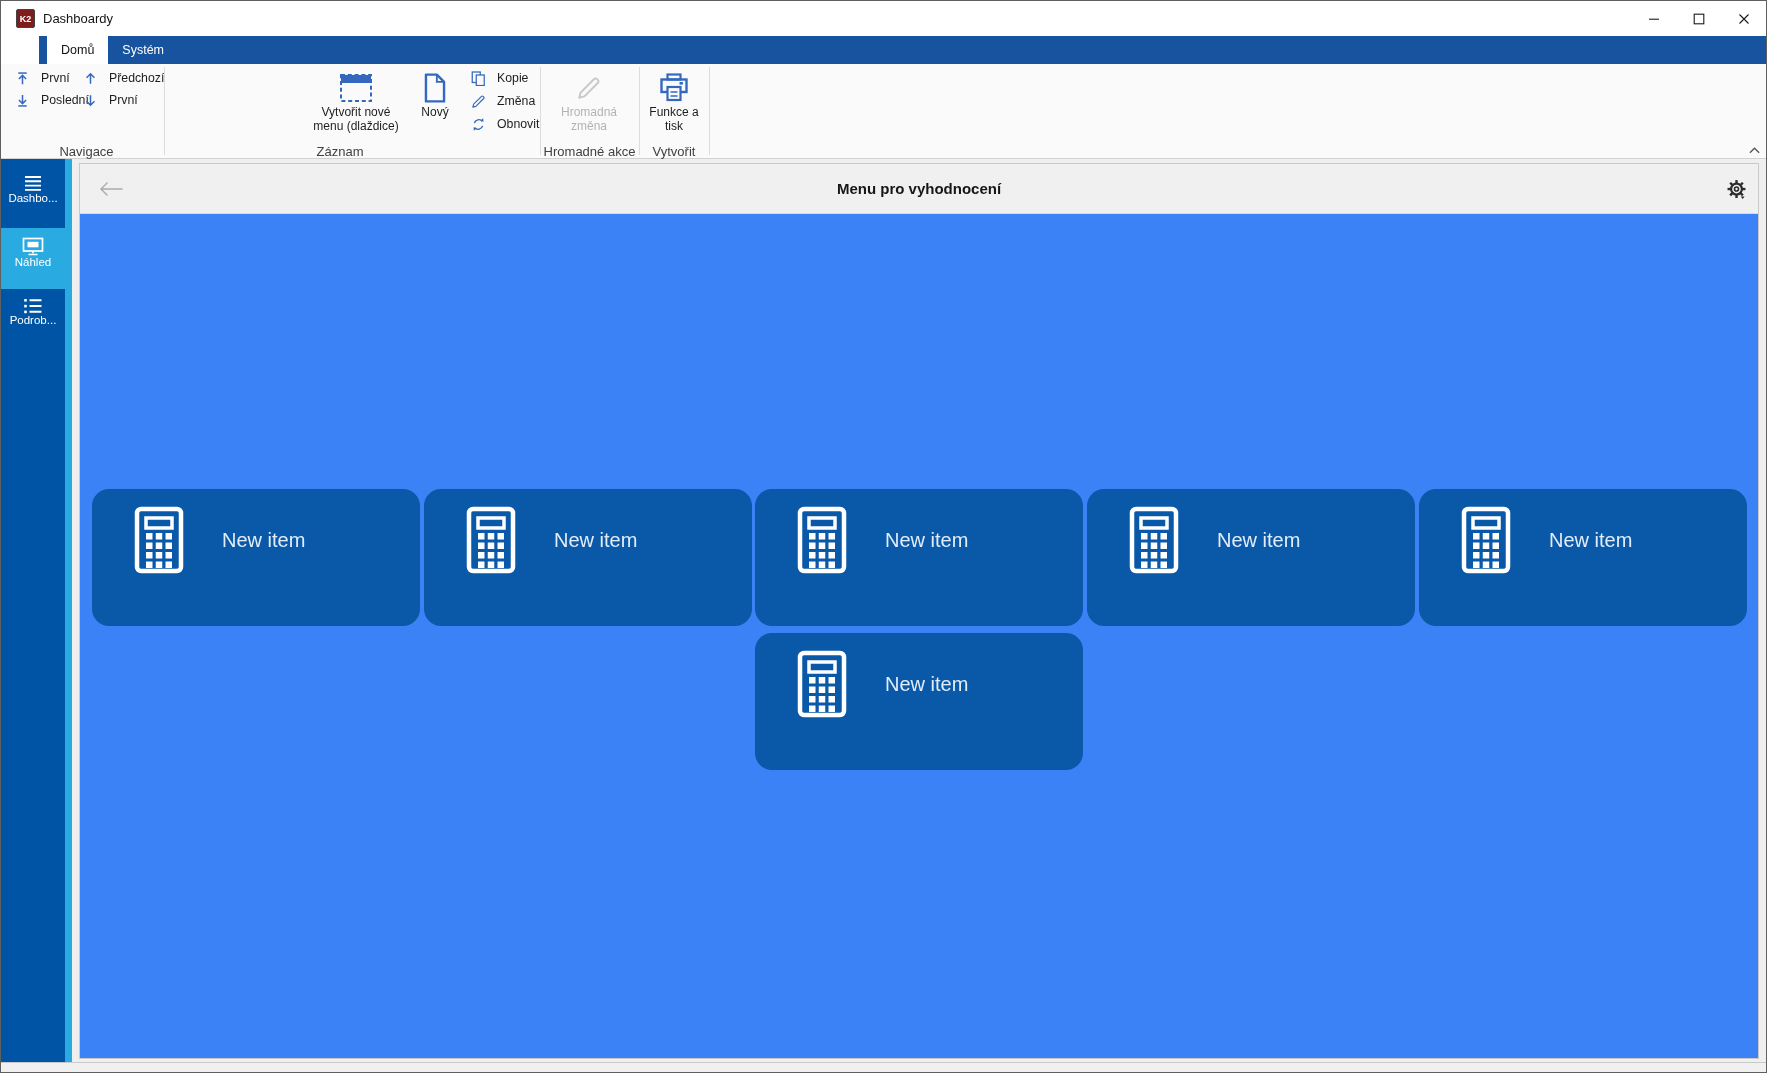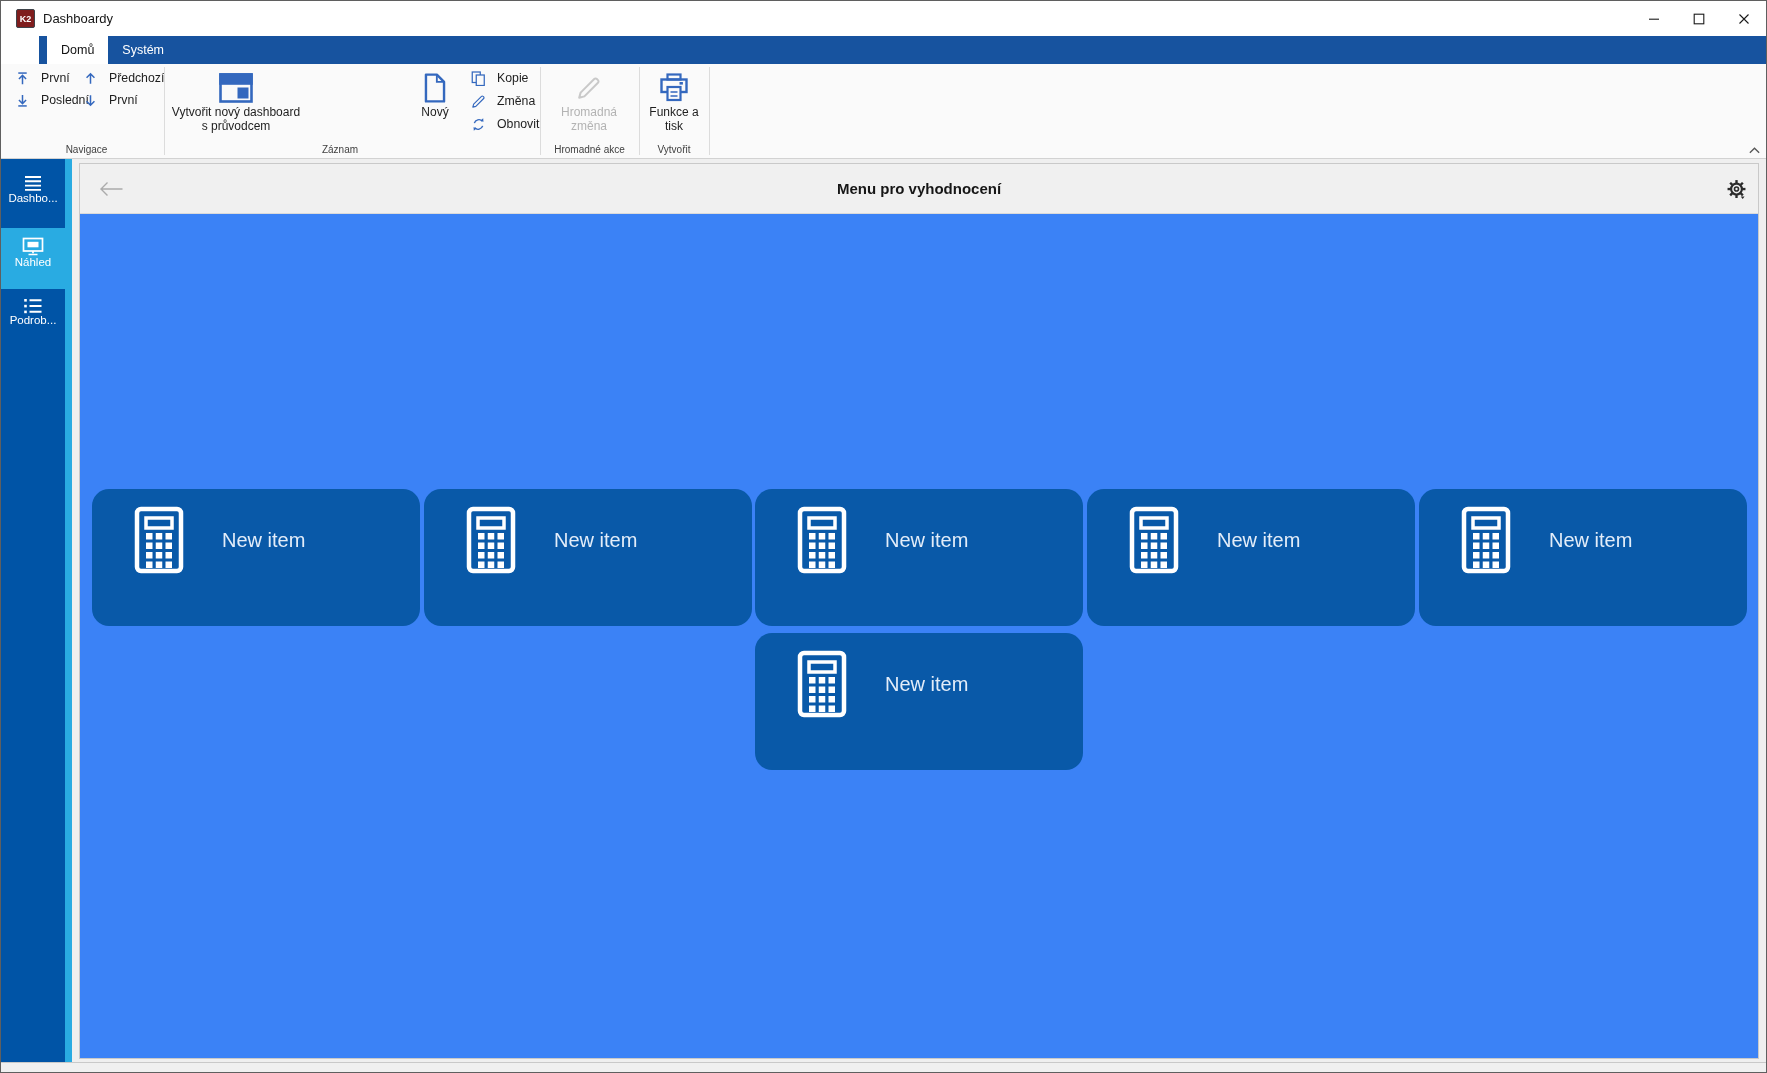--- a/index.html
+++ b/index.html
@@ -25,21 +25,21 @@
   
   .tabbar{ position:absolute; left:0; top:35px; width:100%; height:28px; background:#17539f;
     display:flex; padding-left:8px;margin-left:38px; }
   .tab{ height:28px; display:flex; align-items:center; justify-content:center;
     padding:0 14px; color:#fff; font-size:12.5px; min-width:50px; }
   .tab.active{ background:#fff; color:#111; }
   
   .ribbon{ position:absolute; left:0; top:63px; width:100%; height:95px; background:#fafafa;
     border-bottom:1px solid #d2d2d2; }
   .rsep{ position:absolute; top:3px; height:88px; width:1px; background:#dcdcdc; }
-  .rcap{ position:absolute; top:80px; height:14px; font-size:10px; color:#414141; text-align:center; }
+  .rcap{ position:absolute; top:80px; height:14px; font-size:13px; color:#414141; text-align:center; }
   .sbtn{ position:absolute; display:flex; align-items:center; gap:11px; height:18px;
     font-size:12.3px; color:#1e1e1e; white-space:nowrap; }
   .sbtn svg{ width:15px; height:15px; color:#3468be; flex:none; }
   .bbtn{ position:absolute; top:6px; height:72px; display:flex; flex-direction:column;
     align-items:center; font-size:12px; color:#1e1e1e; text-align:center; }
   .bbtn .bicon{ height:36px; display:flex; align-items:center; justify-content:center; color:#3468be; }
   .bbtn .bl{ line-height:13.5px; white-space:nowrap; }
   .bbtn.disabled{ color:#b3b3b3; }
   .bbtn.disabled .bicon{ color:#c9c9c9; }
   .ribchev{ position:absolute; left:1744px; top:79px; width:18px; height:14px;
@@ -246,28 +246,28 @@
     </div>
     <div class="sbtn" style="left:82px;top:27px">
       <svg>
           <use href="#i-arrdown"></use>
         </svg>
       <span>První</span>
     </div>
     <div class="rcap" style="left:8px;width:155px">Navigace</div>
     <div class="rsep" style="left:163px"></div>
 
-    <div class="bbtn" style="left:168px;width:134px">
+    <div class="bbtn" style="left:300px;width:110px">
       <span class="bicon">
           <svg style="width:34px;height:30px">
-            <use href="#i-dashboard"></use>
+            <use href="#i-tilesdash"></use>
           </svg>
         </span>
-      <span class="bl">Vytvořit nový dashboard</span>
-      <span class="bl">s průvodcem</span>
+      <span class="bl">Vytvořit nové</span>
+      <span class="bl">menu (dlaždice)</span>
     </div>
     <div class="bbtn" style="left:404px;width:60px">
       <span class="bicon">
           <svg style="width:24px;height:30px">
             <use href="#i-doc"></use>
           </svg>
         </span>
       <span class="bl">Nový</span>
     </div>
     <div class="sbtn" style="left:470px;top:5px">

